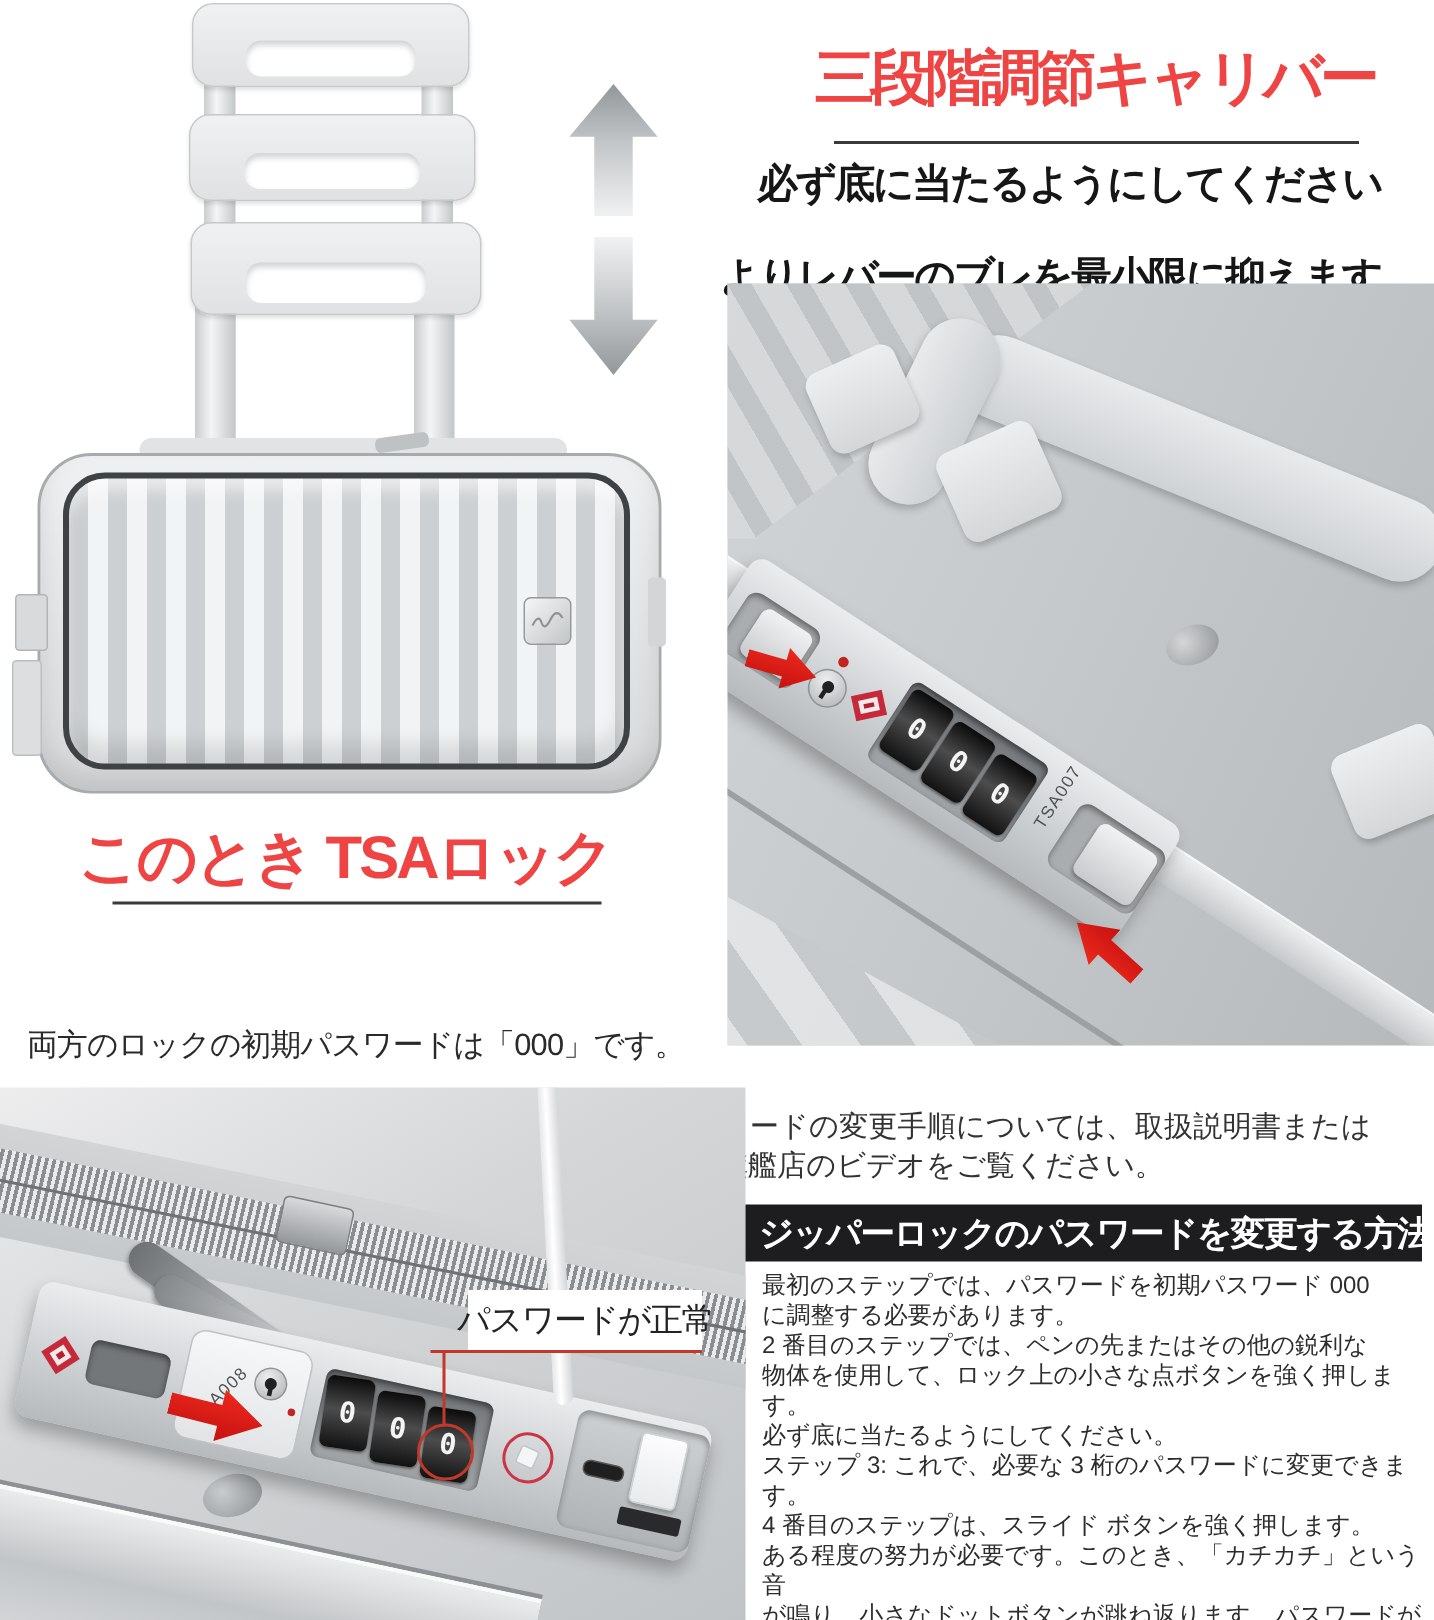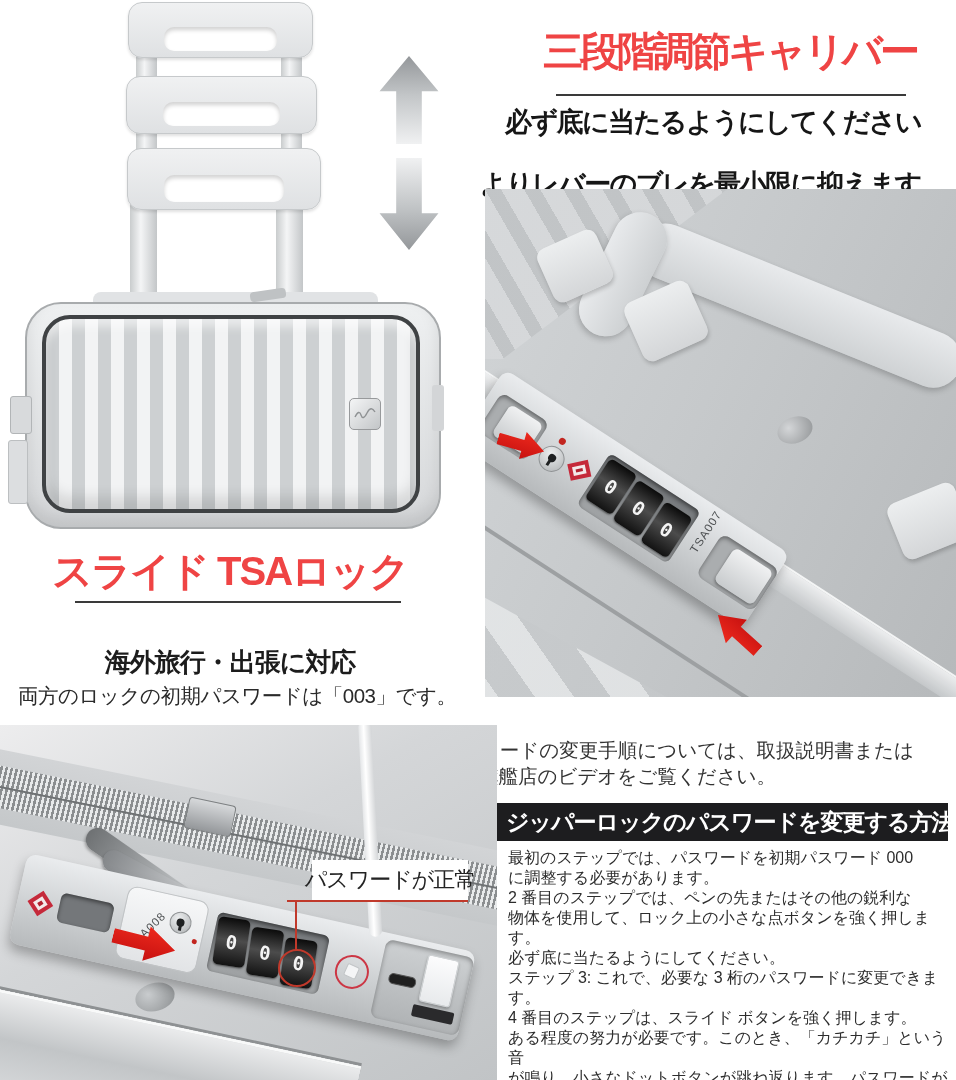--- a/index.html
+++ b/index.html
@@ -151,24 +151,23 @@
           <div class="thumb"></div>
         </div>
     </div>
 
     <div class="abs" style="left:292px;top:228px;width:36px;height:26px;transform:rotate(-20deg);border-radius:50%;background:radial-gradient(circle at 35% 35%,#d4d6d8,#8f9294);"></div>
 
     <div class="abs red-arrow" style="left:12px;top:240px;width:48px;height:32px;transform:rotate(16deg);"></div>
     <div class="abs red-arrow" style="left:226px;top:426px;width:54px;height:36px;transform:rotate(-138deg);"></div>
   </div>
 
-  <div class="abs jp-title nowrap" style="left:20px;top:544px;width:420px;text-align:center;font-size:40px;letter-spacing:-2px;">スライド TSAロック</div>
+  <div class="abs jp-title nowrap" style="left:20px;top:544px;width:420px;text-align:center;font-size:40px;letter-spacing:-2px;">このとき TSAロック</div>
   <div class="abs" style="left:75px;top:601px;width:326px;height:2px;background:#3a3a3a;"></div>
-  <div class="abs nowrap" style="left:20px;top:645px;width:420px;text-align:center;font-size:26px;font-weight:bold;letter-spacing:-1px;color:#1c1c1c;">海外旅行・出張に対応</div>
-  <div class="abs nowrap" style="left:18px;top:682px;font-size:20.5px;color:#2a2a2a;letter-spacing:-0.5px;">両方のロックの初期パスワードは「003」です。</div>
+  <div class="abs nowrap" style="left:18px;top:682px;font-size:20.5px;color:#2a2a2a;letter-spacing:-0.5px;">両方のロックの初期パスワードは「000」です。</div>
 
   <div class="abs nowrap" style="left:440px;top:737px;font-size:19.5px;color:#333;">パスワードの変更手順については、取扱説明書または</div>
   <div class="abs nowrap" style="left:440px;top:763px;font-size:19.5px;color:#333;">公式旗艦店のビデオをご覧ください。</div>
 
   <div class="photo zip-photo" style="left:0;top:725px;width:497px;height:355px;">
 
     <div class="abs" style="left:-40px;top:16px;width:660px;height:74px;transform:rotate(11.5deg);transform-origin:0 0;background:linear-gradient(180deg,#d2d4d6,#c5c8ca);">
       <div class="abs" style="left:0;right:0;top:16px;bottom:16px;background:repeating-linear-gradient(92deg,#8b8e90 0 2.5px,#e8eaeb 2.5px 5px);"></div>
       <div class="abs" style="left:0;right:0;top:36px;height:2px;background:#6f7274;"></div>
     </div>

